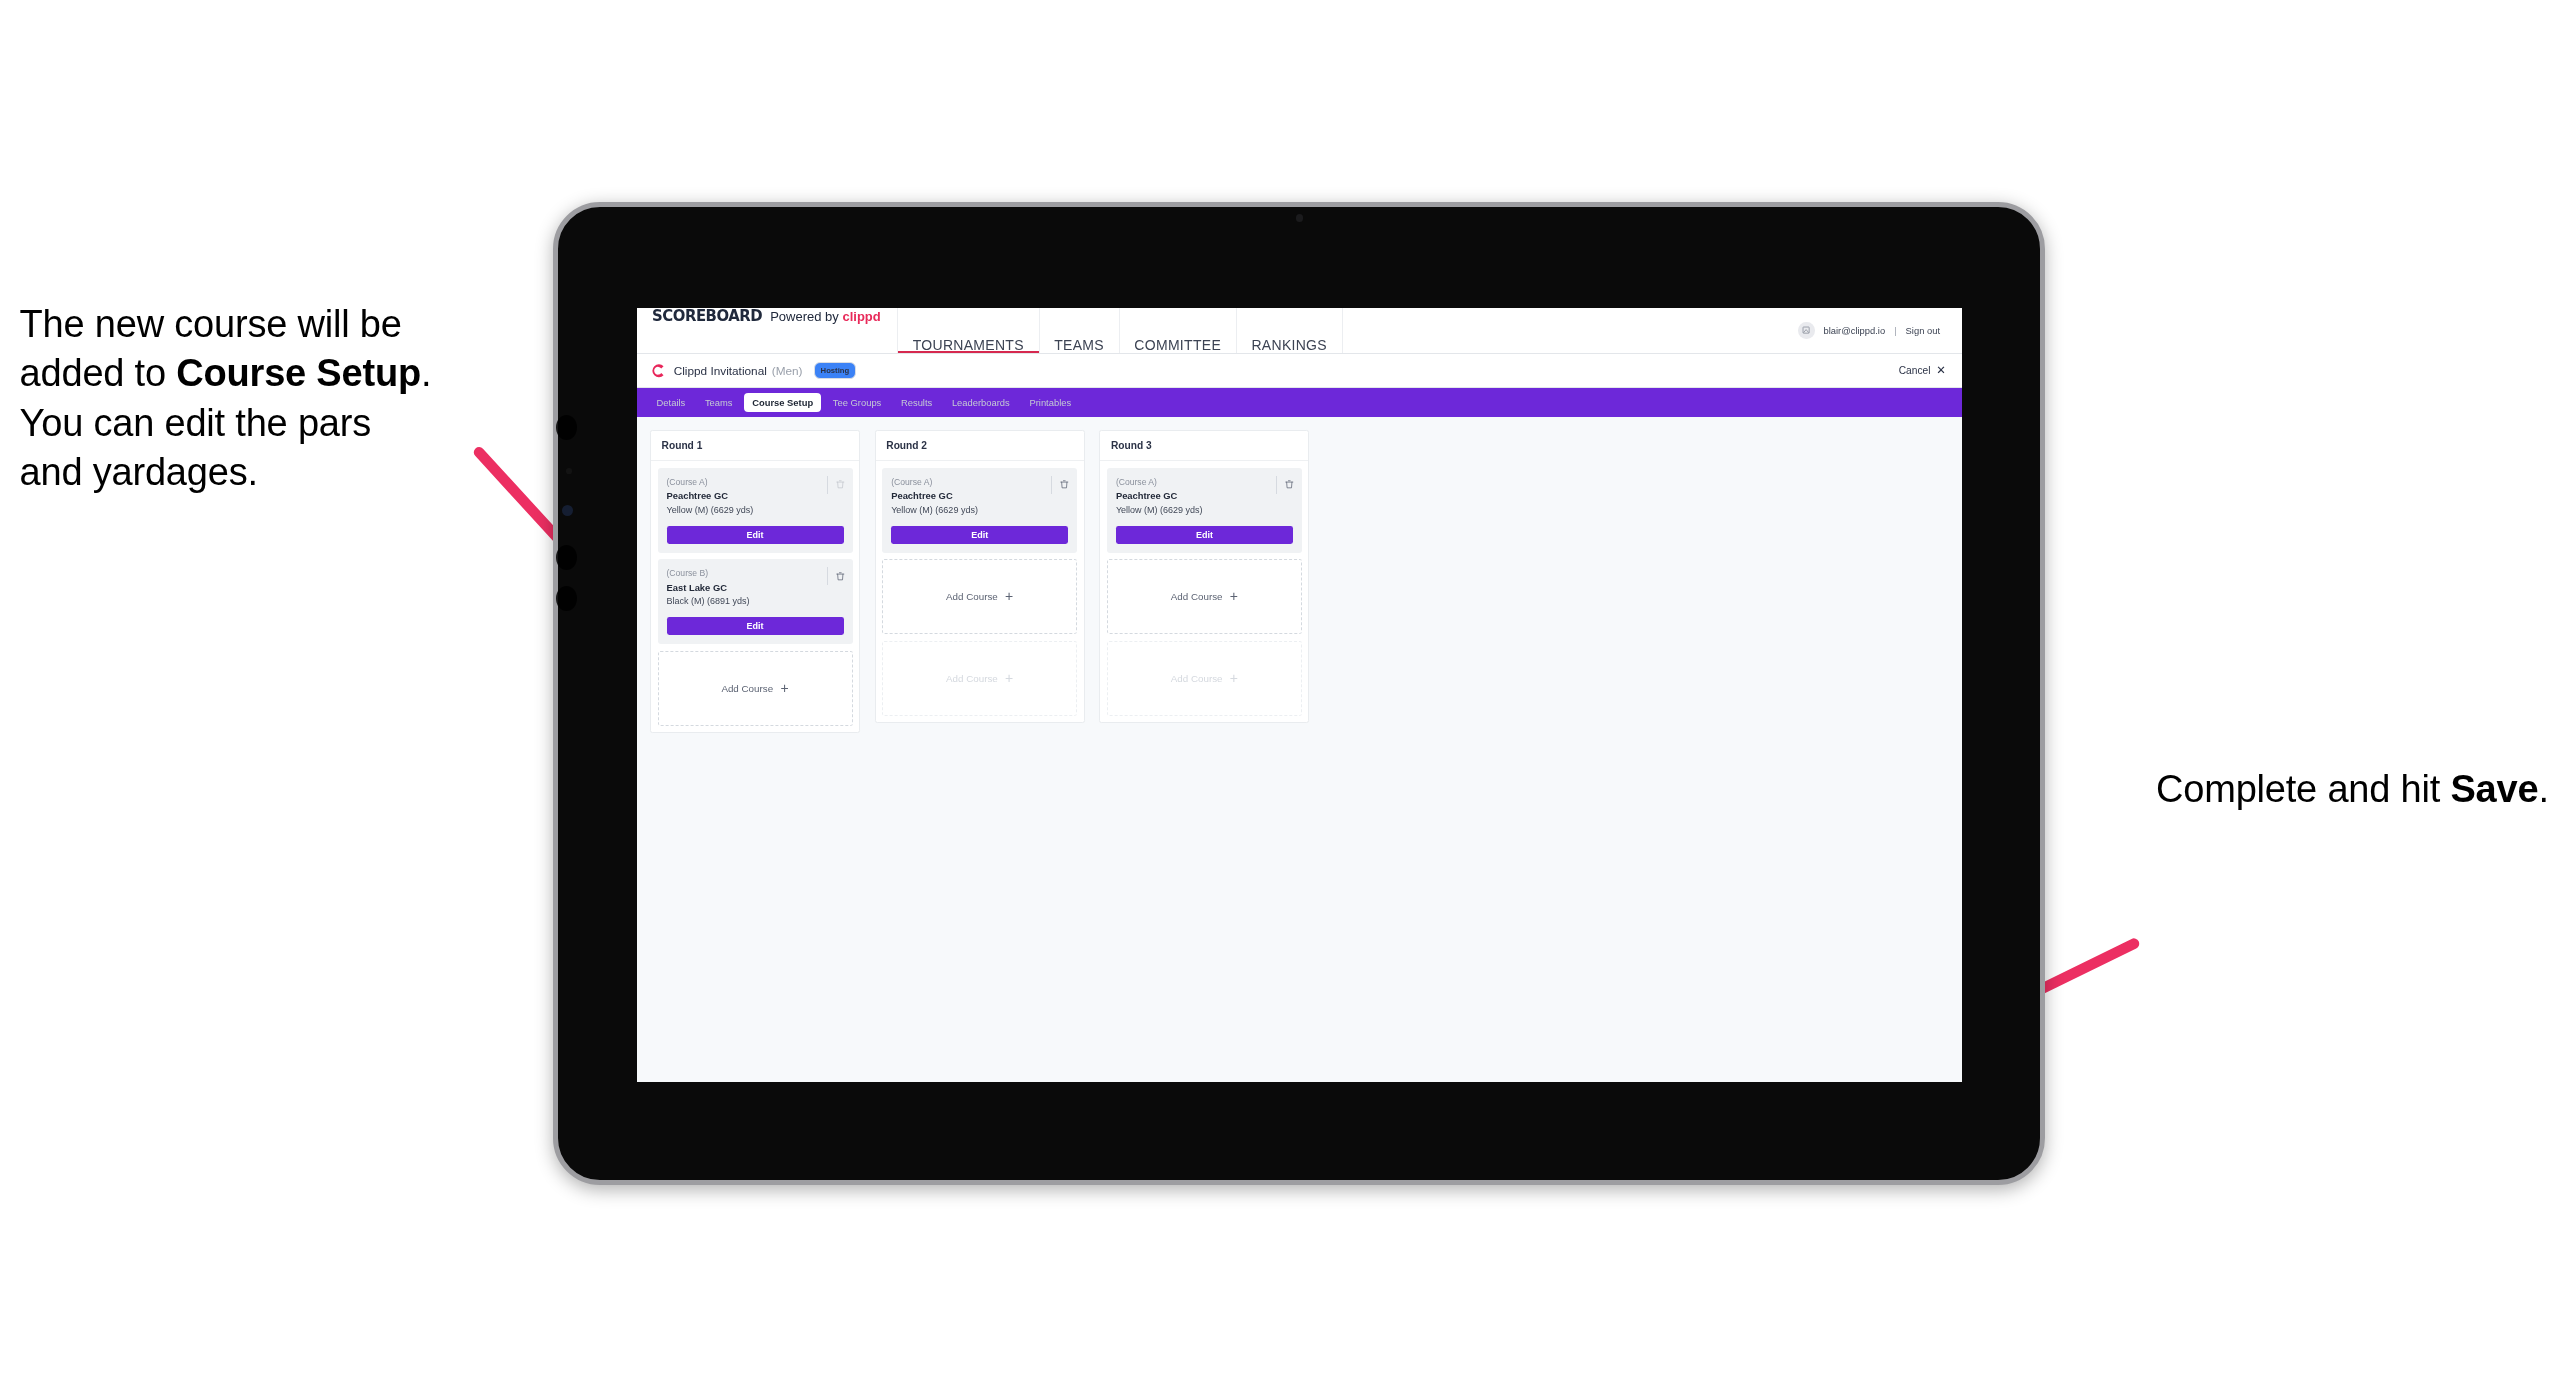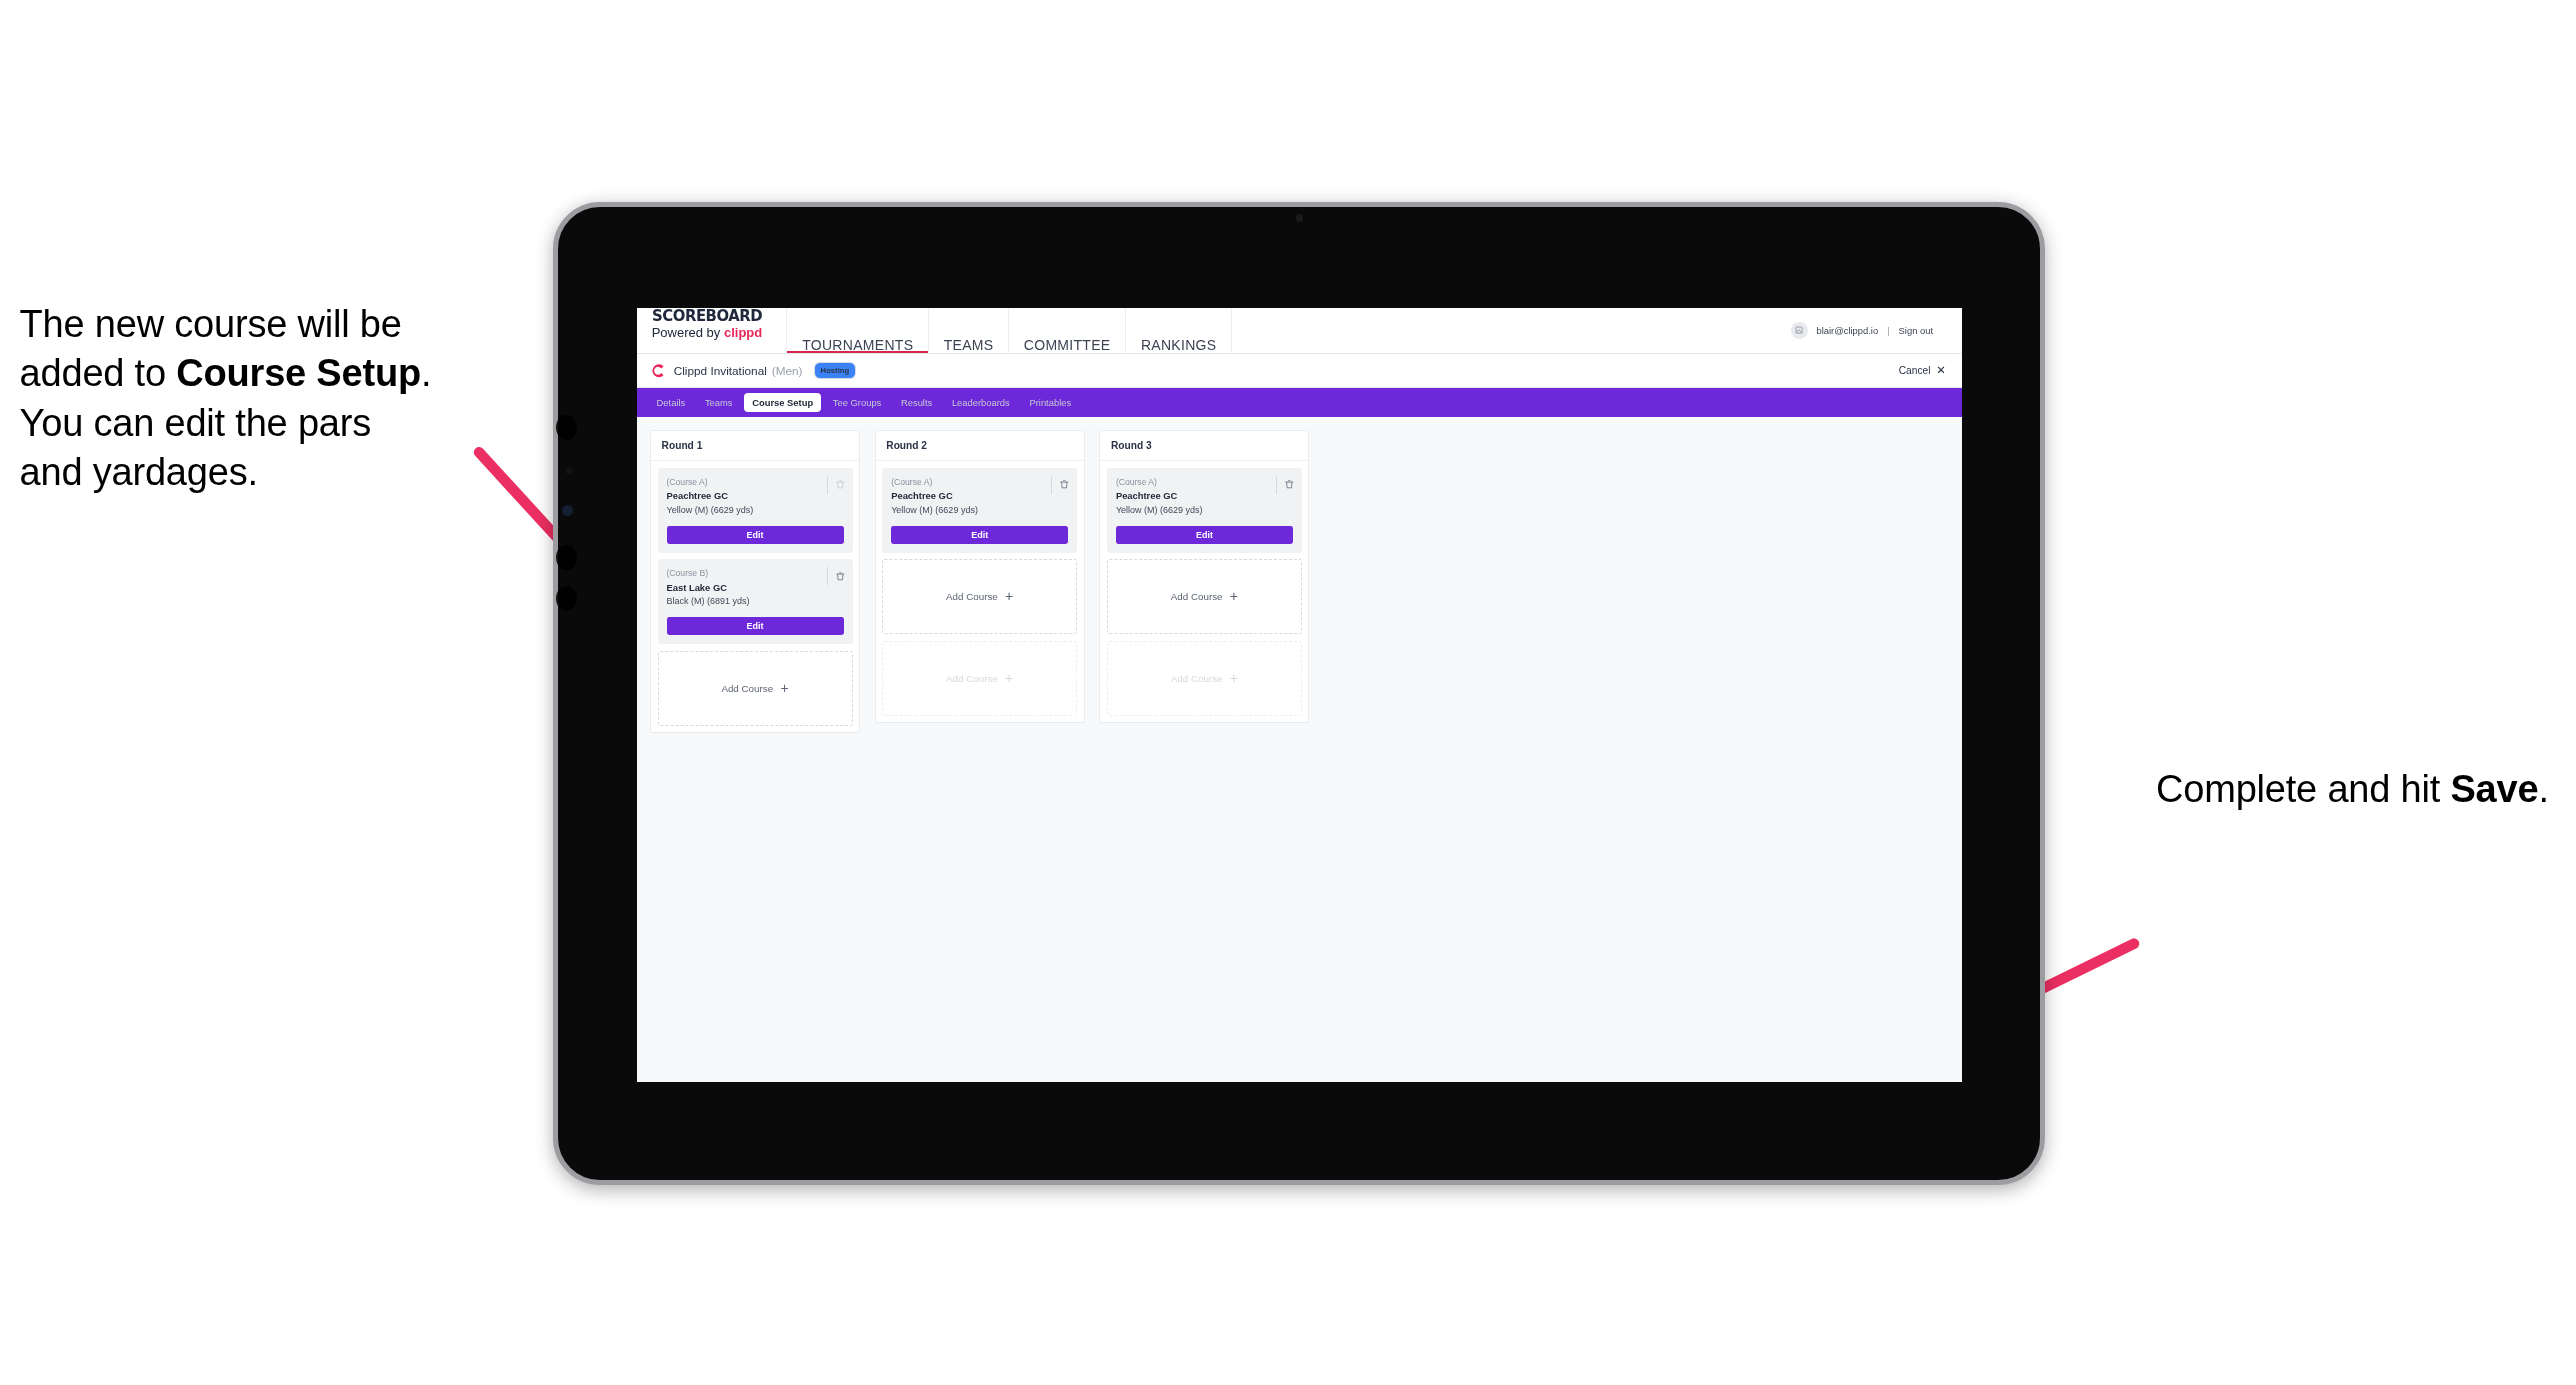--- a/index.html
+++ b/index.html
@@ -58,21 +58,21 @@
   }
 
   
   #topnav {
     height: 46px; background: #ffffff;
     display: flex; align-items: stretch;
     border-bottom: 0.8px solid #e3e6ea;
     position: relative;
   }
   .brand {
-    display: flex; flex-direction: column; justify-content: flex-start;
+    display: flex; flex-direction: row; justify-content: center;
     padding: 0 16.3px 0 14.7px; min-width: 109px;
   }
   .brand-title {
     font-family: "DejaVu Sans", sans-serif;
     font-weight: 700; font-size: 16px; letter-spacing: -0.5px;
     color: #20293c; line-height: 1; transform: scaleX(0.93); transform-origin: left center;
   }
   .brand-sub {
     font-size: 13px; color: #20293c; margin-top: 2.4px; line-height: 1;
     white-space: nowrap;
@@ -86,21 +86,21 @@
     border-left: 0.8px solid #eceef1; position: relative; white-space: nowrap;
   }
   .navtab:last-child { border-right: 0.8px solid #eceef1; }
   .navtab.active::after {
     content: ""; position: absolute; left: 0; right: 0; bottom: 0;
     height: 2px; background: #d6284f;
   }
 
   .nav-right {
     margin-left: auto; display: flex; align-items: center;
-    padding-right: 29px; gap: 9px;
+    padding-right: 22px; gap: 9px;
   }
   .avatar {
     width: 16.3px; height: 16.3px; border-radius: 50%; background: #e9eaee;
     display: flex; align-items: center; justify-content: center;
   }
   .avatar svg { width: 8.2px; height: 8.2px; }
   .nav-email { font-size: 9.4px; color: #3c4353; }
   .nav-sep   { font-size: 9.4px; color: #9aa0ab; }
   .nav-signout { font-size: 9.4px; color: #3c4353; }
 

